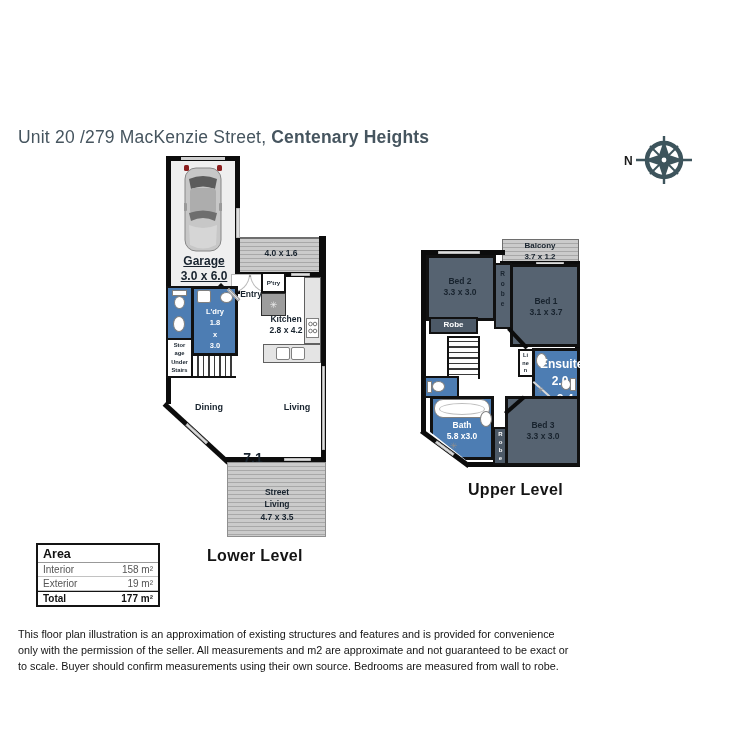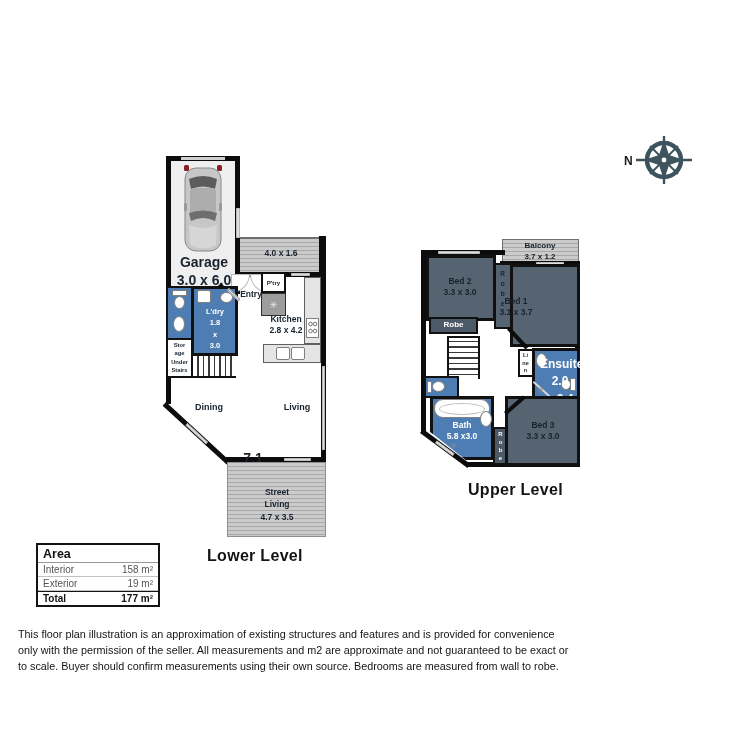--- a/index.html
+++ b/index.html
@@ -29,20 +29,21 @@
   .area-table .row.total { border-bottom:none; border-top:1.5px solid #141414; color:#111; font-weight:bold; }
   .disclaimer { position:absolute; left:18px; top:584px; width:557px; font-size:10.8px; color:#141414; line-height:1.5;margin-top:42px; }
   .shower-sym { position:absolute; color:#8e8e8e; font-size:9px; }
   .appl { position:absolute; background:#9d9d9d; border:1.5px solid #2e2e2e; color:#f1f1f1; text-align:center; }
 </style>
 </head>
 <body>
 
 <div class="page">
 
+  <div class="title"><span>Unit 20 /279 MacKenzie Street, </span><b>Centenary Heights</b></div>
 
   <div class="abs" style="left:616px; top:131px; width:80px; height:58px;">
     <svg width="80" height="58" viewBox="0 0 80 58">
       <g stroke="#3d545c" fill="none">
         <line x1="20" y1="29" x2="76" y2="29" stroke-width="2.4"></line>
         <line x1="48" y1="5" x2="48" y2="53" stroke-width="2.4"></line>
         <line x1="34" y1="15" x2="62" y2="43" stroke-width="2"></line>
         <line x1="62" y1="15" x2="34" y2="43" stroke-width="2"></line>
         <circle cx="48" cy="29" r="17" stroke-width="4.5"></circle>
       </g>
@@ -62,21 +63,21 @@
       <rect x="1" y="3" width="36" height="83" rx="11" fill="#c7c7c7" stroke="#878787"></rect>
       <rect x="0" y="0" width="5" height="6" rx="1.5" fill="#8c1f1f"></rect>
       <rect x="33" y="0" width="5" height="6" rx="1.5" fill="#8c1f1f"></rect>
       <path d="M5 14 Q19 8 33 14 L31 24 Q19 19 7 24 Z" fill="#5c5c5c"></path>
       <rect x="6" y="23" width="26" height="26" rx="4" fill="#adadad"></rect>
       <path d="M7 56 Q19 50 31 56 L33 48 Q19 43 5 48 Z" fill="#6e6e6e"></path>
       <path d="M5 60 Q19 66 33 60 L32 80 Q19 87 6 80 Z" fill="#d6d6d6"></path>
       <rect x="-1" y="38" width="4" height="8" rx="1" fill="#9a9a9a"></rect>
       <rect x="35" y="38" width="4" height="8" rx="1" fill="#9a9a9a"></rect>
     </svg>
-    <div class="lbl" style="left:173px; top:254px; width:62px; font-size:14px;">
+    <div class="lbl" style="left:173px; top:254px; width:62px; font-size:12px;text-decoration:underline;">
       <div>Garage</div>
       <div>3.0 x 6.0</div>
     </div>
 
     <div class="room hatch" style="left:240px; top:237px; width:81px; height:35px; border-top:2px solid #6e6e6e;"></div>
     <div class="wall" style="left:319px; top:236px; width:7px; height:40px;"></div>
     <div class="lbl" style="left:245px; top:248px; width:72px; font-size:8.5px;">4.0 x 1.6</div>
 
     <div class="wall" style="left:166px; top:286px; width:5px; height:118px;"></div>
     <div class="wall" style="left:240px; top:272px; width:86px; height:5px;"></div>
@@ -186,21 +187,21 @@
     <div class="room dark" style="left:426px; top:255px; width:70px; height:66px;"></div>
     <div class="lbl" style="left:428px; top:276px; width:64px; font-size:8.5px;">
       <div>Bed 2</div>
       <div>3.3 x 3.0</div>
     </div>
 
     <div class="room dark" style="left:494px; top:263px; width:18px; height:66px; border-width:2.5px;"></div>
     <div class="lbl vtext" style="left:498px; top:270px; font-size:6.5px; letter-spacing:3px; color:#1a2530;">Robe</div>
 
     <div class="room dark" style="left:510px; top:264px; width:70px; height:83px;"></div>
-    <div class="lbl" style="left:484px; top:296px; width:64px; font-size:8.5px;">
+    <div class="lbl" style="left:514px; top:296px; width:64px; font-size:8.5px;">
       <div>Bed 1</div>
       <div>3.1 x 3.7</div>
     </div>
     <div class="wall" style="left:510px; top:327px; width:27px; height:4px; transform-origin:0 0; transform:rotate(47deg);"></div>
 
     <div class="room" style="left:429px; top:317px; width:49px; height:17px; background:#4c5967; border:2.5px solid #111;"></div>
     <div class="lbl wlbl" style="left:429px; top:320px; width:49px; font-size:8px;">Robe</div>
 
     <div class="room stairs-h" style="left:447px; top:336px; width:33px; height:43px; border:2px solid #111; border-bottom:none;"></div>
 

